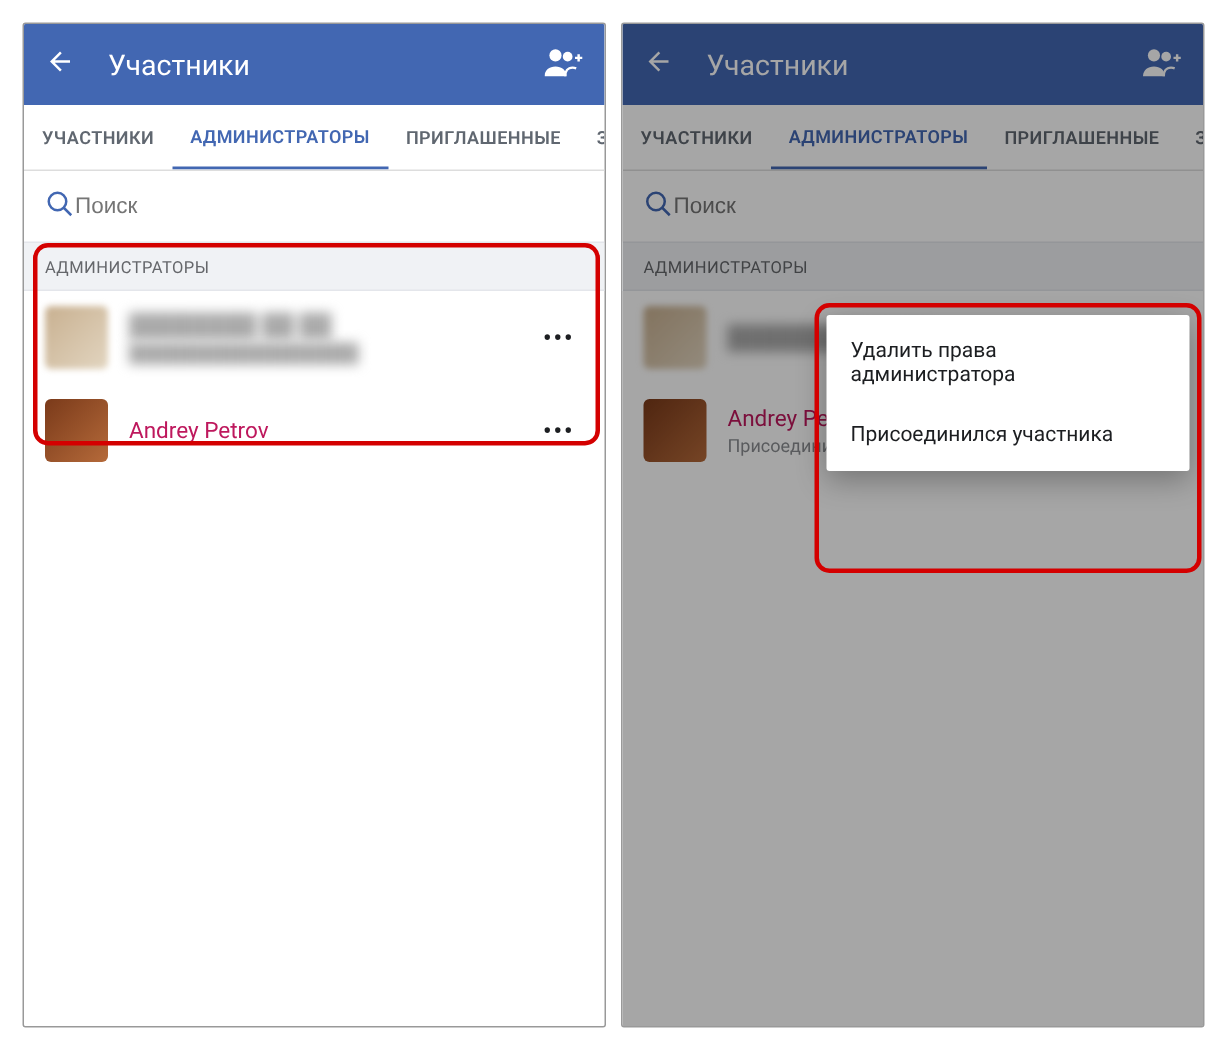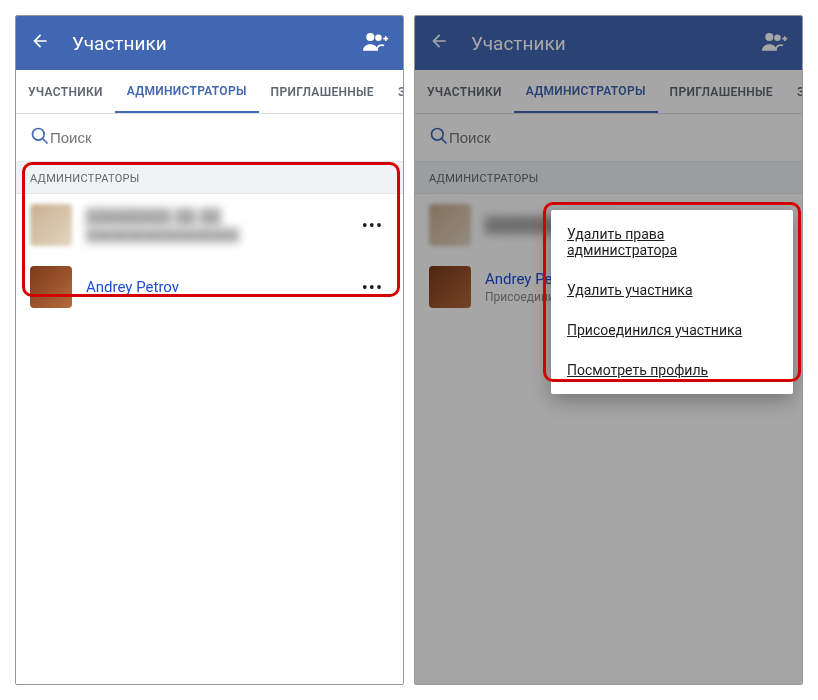--- a/index.html
+++ b/index.html
@@ -111,21 +111,21 @@
   }
   .avatar {
     width: 42px;
     height: 42px;
     border-radius: 4px;
     flex: 0 0 42px;
   }
   .avatar.blur1 { background: linear-gradient(135deg,#c8b090,#e2d5c0); filter: blur(2px); }
   .avatar.a2 { background: linear-gradient(135deg,#7a3a1a,#b56a3a); }
   .row-text { margin-left: 14px; flex: 1; min-width: 0; }
-  .row-name { font-size: 15px; color: #1d4ed8; }
+  .row-name { font-size: 15px; color: #be185d; }
   .row-sub { font-size: 12px; color: #8a8d91; margin-top: 2px; }
   .row-name.blur, .row-sub.blur { filter: blur(4px); color: #aaa; }
   .dots {
     font-size: 18px;
     color: #1c1e21;
     letter-spacing: 1px;
     padding: 6px;
   }
   
   .highlight1 {
@@ -159,21 +159,20 @@
     background: #fff;
     border-radius: 2px;
     box-shadow: 0 6px 20px rgba(0,0,0,0.3);
     z-index: 15;
     padding: 4px 0;
   }
   .popup-item {
     padding: 12px 16px;
     font-size: 14px;
     color: #1c1e21;
-    text-decoration: underline;
   }
 </style>
 </head>
 <body>
 
 <div class="panels">
 
   <div class="phone">
     <div class="header">
       <span class="back-arrow">
@@ -280,21 +279,19 @@
       <div class="row-text">
         <div class="row-name">Andrey Petrov</div>
         <div class="row-sub">Присоединился(-ас</div>
       </div>
     </div>
 
     <div class="bg-dim"></div>
 
     <div class="popup">
       <div class="popup-item">Удалить права администратора</div>
-      <div class="popup-item">Удалить участника</div>
       <div class="popup-item">Присоединился участника</div>
-      <div class="popup-item">Посмотреть профиль</div>
     </div>
 
     <div class="highlight2"></div>
   </div>
 
 </div>
 
 </body></html>

